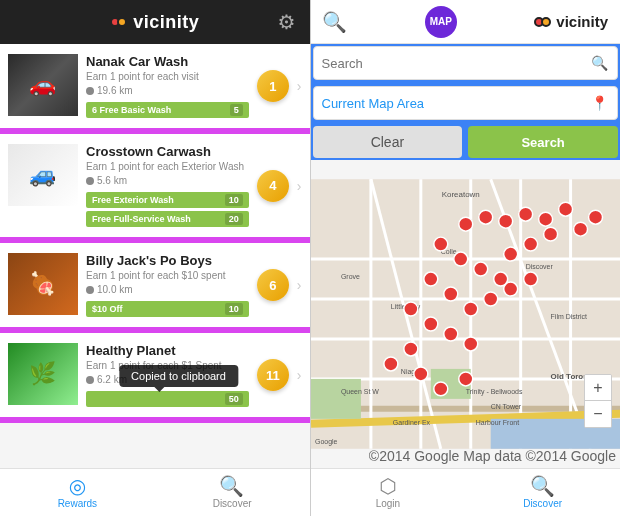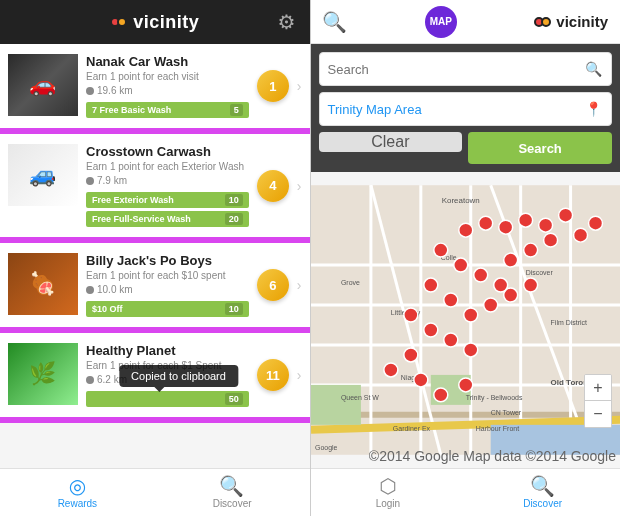--- a/index.html
+++ b/index.html
@@ -305,22 +305,22 @@
       font-weight: 700;
     }
     .header-right-logo {
       display: flex;
       align-items: center;
       gap: 5px;
     }
 
     
     .search-area {
-      background: #404040;
-      padding: 8px;
+      background: #3b82f6;
+      padding: 2px;
       flex-shrink: 0;
     }
     .search-input-wrapper {
       background: #fff;
       border: 1px solid #ddd;
       border-radius: 4px;
       display: flex;
       align-items: center;
       padding: 0 8px;
       margin-bottom: 6px;
@@ -359,22 +359,22 @@
     }
     .search-buttons {
       display: flex;
       gap: 6px;
     }
     .btn-clear {
       flex: 1;
       background: #e0e0e0;
       border: none;
       border-radius: 4px;
-      height: 20px;
-      font-size: 16px;
+      height: 32px;
+      font-size: 14px;
       color: #555;
       cursor: pointer;
     }
     .btn-search {
       flex: 1;
       background: #8bc34a;
       border: none;
       border-radius: 4px;
       height: 32px;
       font-size: 13px;
@@ -461,37 +461,37 @@
       <div class="item-image item-img-carwash1"></div>
       <div class="item-content">
         <div class="item-name">Nanak Car Wash</div>
         <div class="item-earn">Earn 1 point for each visit</div>
         <div class="item-distance">
           <div class="location-dot"></div>
           <span>19.6 km</span>
         </div>
         <div class="rewards-list">
           <div class="reward-badge">
-            <span>7 Free Basic Wash</span>
+            <span>6 Free Basic Wash</span>
             <span class="points">5</span>
           </div>
         </div>
       </div>
       <div class="points-badge">1</div>
       <span class="chevron">›</span>
     </div>
 
     <div class="list-item">
       <div class="item-image item-img-carwash2"></div>
       <div class="item-content">
         <div class="item-name">Crosstown Carwash</div>
         <div class="item-earn">Earn 1 point for each Exterior Wash</div>
         <div class="item-distance">
           <div class="location-dot"></div>
-          <span>7.9 km</span>
+          <span>5.6 km</span>
         </div>
         <div class="rewards-list">
           <div class="reward-badge">
             <span>Free Exterior Wash</span>
             <span class="points">10</span>
           </div>
           <div class="reward-badge">
             <span>Free Full-Service Wash</span>
             <span class="points">20</span>
           </div>
@@ -571,21 +571,21 @@
       <span style="font-size:15px; font-weight:600; color:#222;">vicinity</span>
     </div>
   </div>
 
   <div class="search-area">
     <div class="search-input-wrapper">
       <input class="search-input" type="text" placeholder="Search" style="">
       <span class="search-input-icon">🔍</span>
     </div>
     <div class="current-map-area">
-      <span class="current-map-text">Trinity Map Area</span>
+      <span class="current-map-text">Current Map Area</span>
       <span class="pin-icon">📍</span>
     </div>
     <div class="search-buttons">
       <button class="btn-clear">Clear</button>
       <button class="btn-search">Search</button>
     </div>
   </div>
 
   <div class="map-container">
     <svg class="map-svg" viewBox="0 0 310 270" xmlns="http://www.w3.org/2000/svg">

